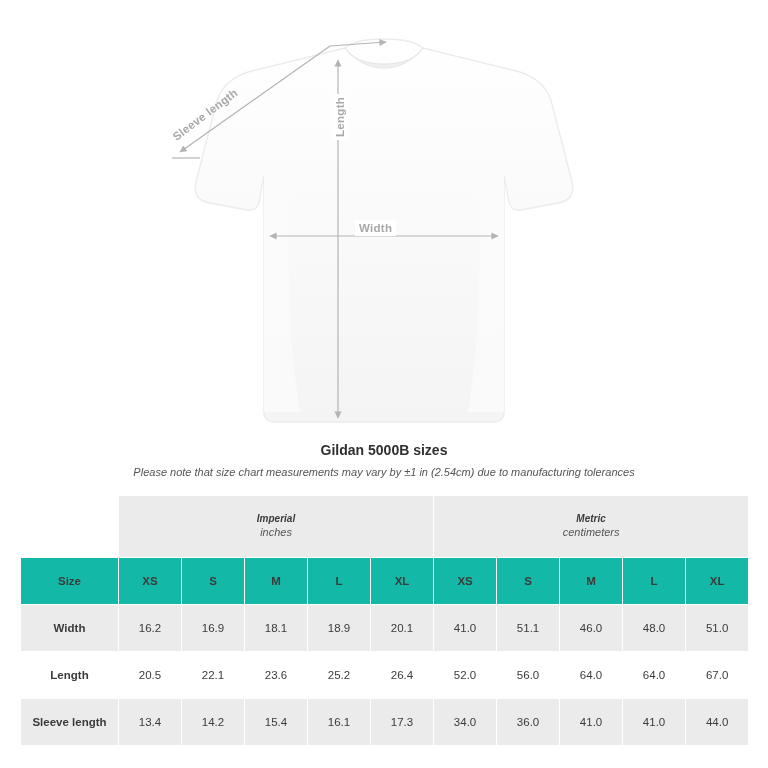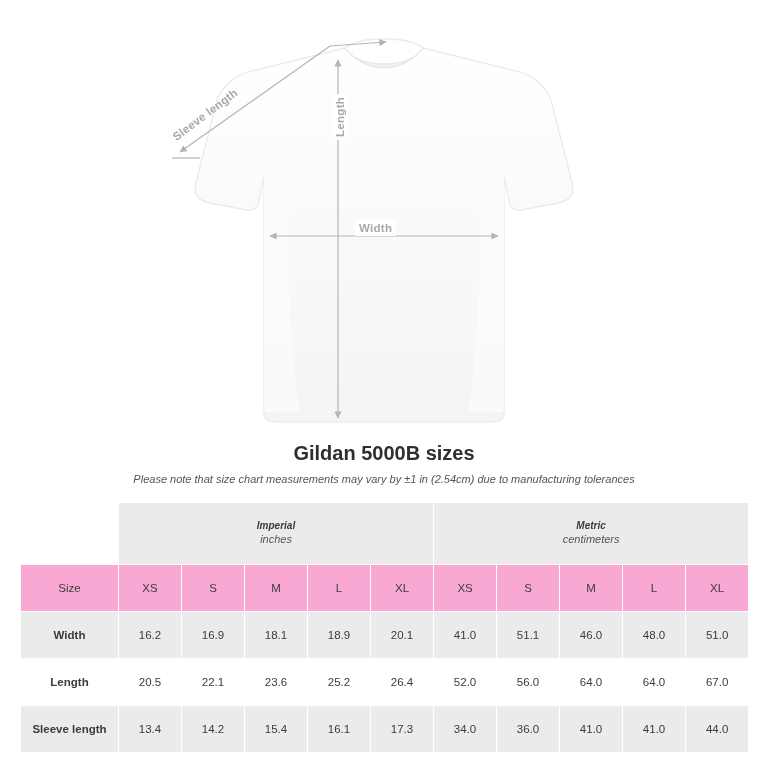--- a/index.html
+++ b/index.html
@@ -66,21 +66,21 @@
     background: transparent;
     padding: 0 2px;
   }
 
   
   .title-block {
     text-align: center;
     margin-top: 2px;
   }
   .chart-title {
-    font-size: 20px;
+    font-size: 14px;
     font-weight: bold;
     color: #2f2f2f;
     margin: 0 0 8px 0;
   }
   .chart-note {
     font-size: 11px;
     font-style: italic;
     color: #555;
     margin: 4px;
   }
@@ -119,22 +119,22 @@
     font-size: 11px;
     font-style: italic;
     color: #555;
     line-height: 1.4;
   }
   .corner-cell {
     background: #ffffff;
     border-color: #ffffff !important;
   }
   .hdr-row td {
-    background: #f9a8d4;
-    font-weight: normal;
+    background: #14b8a6;
+    font-weight: bold;
     font-size: 11.5px;
     height: 42px;
   }
   .row-shade td {
     background: #ebebeb;
   }
   .row-plain td {
     background: #ffffff;
   }
   .rowlabel {

